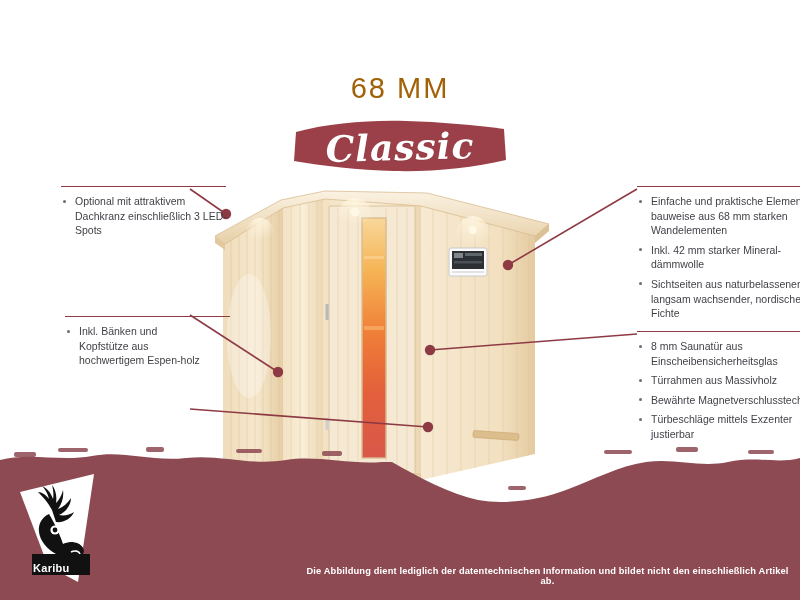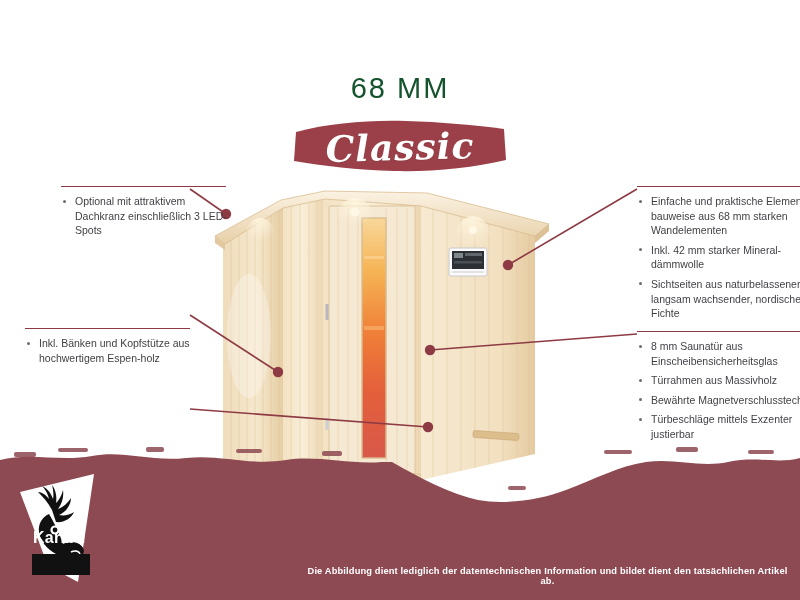--- a/index.html
+++ b/index.html
@@ -10,21 +10,21 @@
     position:relative;
   }
 
   #stage { position:absolute; inset:0; width:800px; height:600px; overflow:hidden; background:#fff; }
 
   
   .title-68 {
     position:absolute; left:0; top:72px; width:800px;
     text-align:center;
     font-size:29px; font-weight:400; letter-spacing:2px;
-    color:#14532d;
+    color:#a16207;
     font-family:"Liberation Sans", sans-serif;
   }
   .banner-wrap {
     position:absolute; left:290px; top:116px; width:220px; height:62px;
   }
   .banner-wrap svg { position:absolute; left:0; top:0; }
   .banner-text {
     position:absolute; left:0; top:0; width:220px; height:62px;
     display:flex; align-items:center; justify-content:center;
     color:#ffffff;
@@ -60,21 +60,21 @@
   }
 
   .ann-left  { width:200px; }
   .ann-left hr { width:165px; margin-left:25px; }
   .ann-left ul { margin-left:25px; }
 
   .ann-right { width:185px; }
   .ann-right hr { width:170px; }
 
   #ann-roof   { left:0px;   top:186px;margin-left:36px; }
-  #ann-bench  { left:0px;   top:328px; }
+  #ann-bench  { left:0px;   top:316px;padding-left:40px; }
   #ann-oven   { left:0px;   top:406px; }
   #ann-wall   { left:637px; top:186px; }
   #ann-door   { left:637px; top:331px; }
 
   
   #leaders { position:absolute; left:0; top:0; width:800px; height:600px; pointer-events:none; }
 
   
   #product { position:absolute; left:205px; top:186px; width:370px; height:320px; }
 
@@ -85,22 +85,22 @@
     text-align:center;
     font-size:9.3px; font-weight:700;
     color:#ffffff;
     letter-spacing:.15px;
     font-family:"Liberation Sans", sans-serif;
   }
 
   
   #logo { position:absolute; left:8px; top:470px; width:105px; height:118px; }
   .logo-word {
-    position:absolute; left:33px; top:529px;
-    font-size:16px; font-weight:700; color:#ffffff;
+    position:absolute; left:33px; top:562px;
+    font-size:11px; font-weight:700; color:#ffffff;
     letter-spacing:.3px;
     font-family:"Liberation Sans", sans-serif;
   }
 </style>
 </head>
 <body>
 
 <div id="stage">
 
   <div class="title-68">68 MM</div>
@@ -240,21 +240,21 @@
         <rect x="236" y="11" width="26" height="4" rx="2"></rect>
         <rect x="322" y="13" width="20" height="5" rx="2"></rect>
         <rect x="604" y="12" width="28" height="4" rx="2"></rect>
         <rect x="676" y="9" width="22" height="5" rx="2"></rect>
         <rect x="748" y="12" width="26" height="4" rx="2"></rect>
         <rect x="508" y="48" width="18" height="4" rx="2"></rect>
       </g>
     </svg>
   </div>
 
-  <div class="band-note">Die Abbildung dient lediglich der datentechnischen Information und bildet dient den tatsächlichen Artikel ab.</div>
+  <div class="band-note">Die Abbildung dient lediglich der datentechnischen Information und bildet nicht den einschließlich Artikel ab.</div>
 
   <div id="logo">
     <svg width="105" height="118" viewBox="0 0 105 118">
 
       <polygon points="12,22 86,4 70,112 40,96" fill="#ffffff"></polygon>
 
       <g fill="#111111">
         <path d="M44,40 C40,32 34,26 30,22 C34,22 38,25 41,29 C40,24 37,19 34,16
                  C39,18 43,23 45,29 C46,24 45,19 44,15 C48,20 49,27 48,33
                  C51,30 54,25 55,20 C56,27 54,34 50,39

